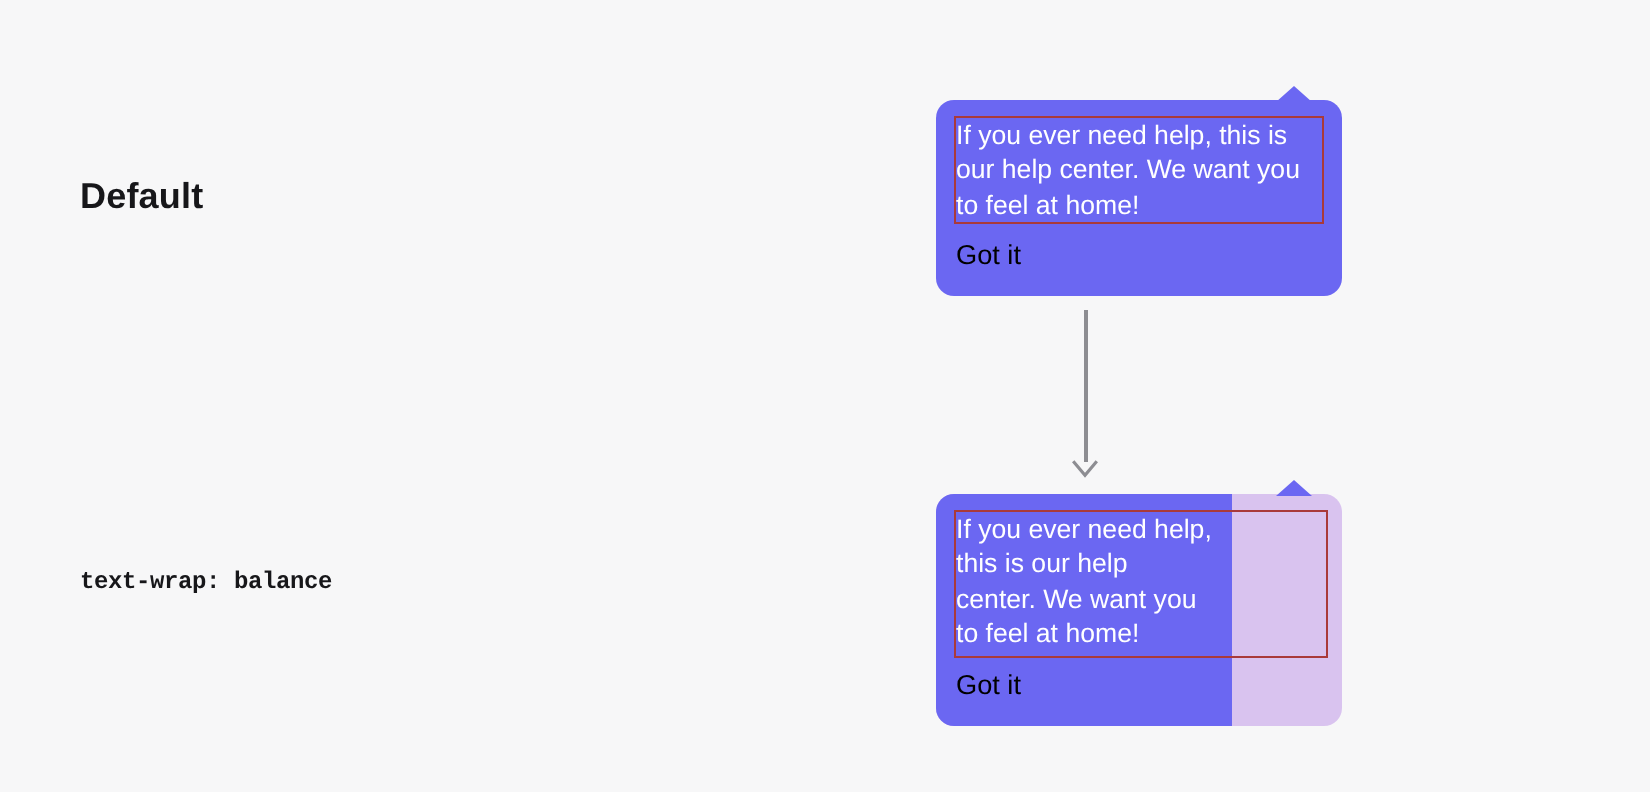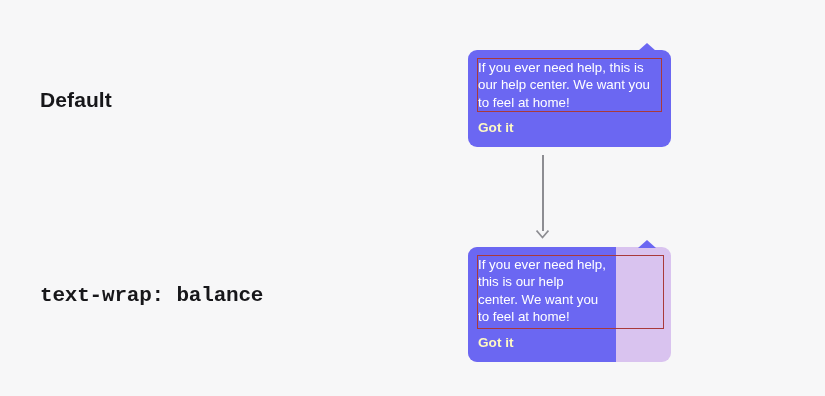--- a/index.html
+++ b/index.html
@@ -24,27 +24,27 @@
 
   
   .row-label {
     position: absolute;
     color: #17171a;
     white-space: nowrap;
   }
   .row-label.sans {
     font-family: "Liberation Sans", sans-serif;
     font-weight: 700;
-    font-size: 21px;
+    font-size: 18px;
     letter-spacing: .1px;
   }
   .row-label.mono {
     font-family: "Liberation Mono", "DejaVu Sans Mono", monospace;
     font-weight: 700;
-    font-size: 21px;
+    font-size: 12px;
     letter-spacing: -.2px;
   }
   #label-default  { left: 40px; top: 88px; }
   #label-balance  { left: 40px; top: 284px; }
 
   
   .tooltip {
     position: absolute;
     border-radius: 9px;
     padding: 9px 10px 11px 10px;
@@ -104,23 +104,23 @@
     left: -1.5px;
     top: -1.5px;
     width: 185px;
     height: calc(100% + 3px);
     border: 1.5px solid #a93a3a;
     pointer-events: none;
   }
   #text-balance { outline: none; }
 
   .cta {
-    color: #fef9c3;
+    color: #000000;
     font-size: 13.6px;
-    font-weight: 700;
+    font-weight: 400;
     margin-top: 9px;
     line-height: 16px;
     display: inline-block;
     cursor: pointer;
   }
 
   
   #flow-arrow {
     position: absolute;
     left: 536px;

